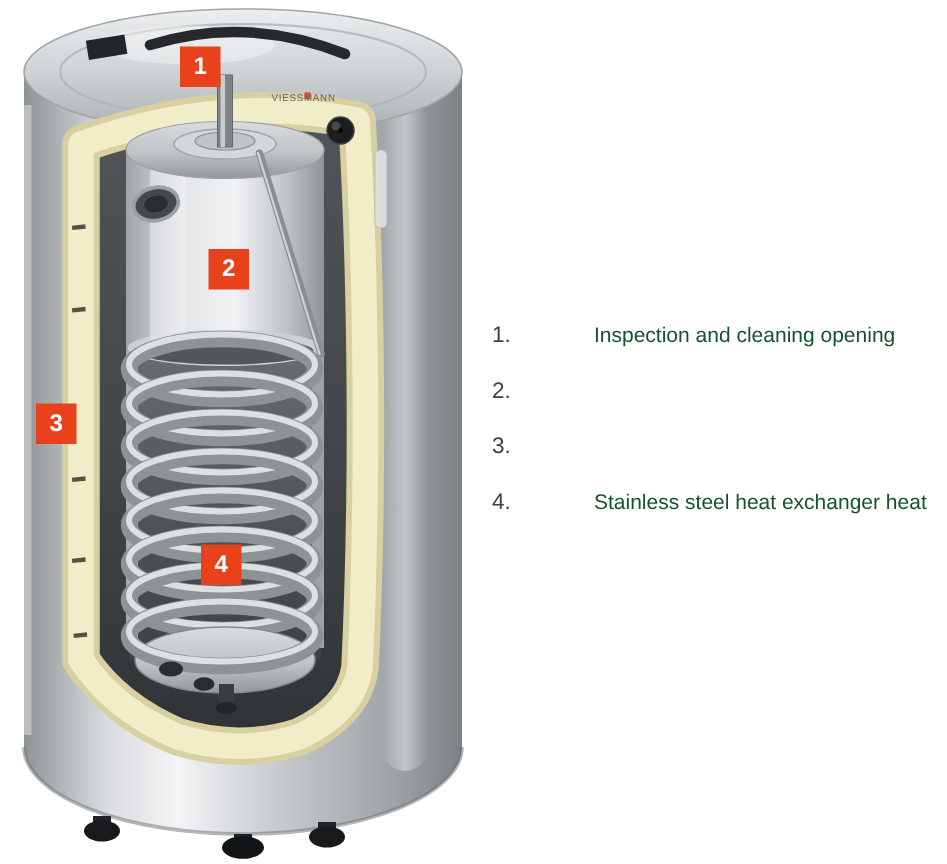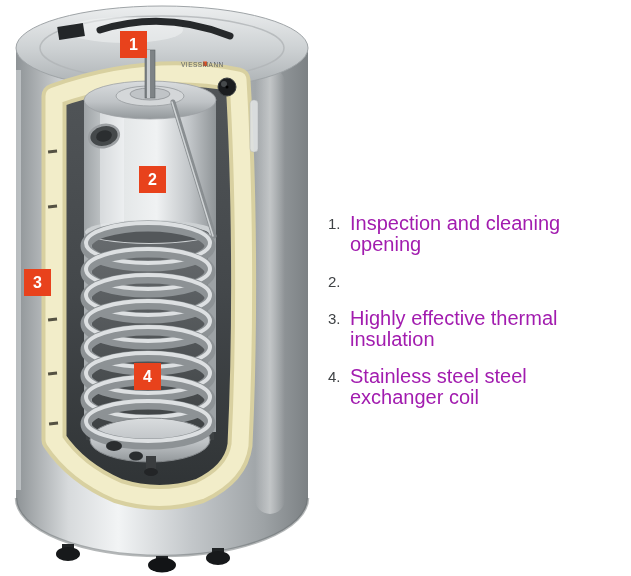--- a/index.html
+++ b/index.html
@@ -20,21 +20,21 @@
     display:flex;align-items:center;justify-content:center;
     user-select:none;
   }
   .badge-1{left:120px;top:31px;}
   .badge-2{left:139px;top:166px;}
   .badge-3{left:24px;top:269px;}
   .badge-4{left:134px;top:363px;}
   .legend{position:absolute;left:328px;top:213px;width:295px;}
   .legend-row{display:flex;margin-bottom:16px;line-height:21px;}
   .legend-num{width:22px;flex:none;font-size:15px;color:#3f4245;}
-  .legend-text{font-size:20px;color:#a21caf;}
+  .legend-text{font-size:14px;color:#14532d;margin-left:46px;}
 </style>
 </head>
 <body>
 
 <div class="stage">
 
   <svg class="tank-svg" width="320" height="576" viewBox="0 0 320 576">
     <defs>
       <linearGradient id="gBody" x1="0" y1="0" x2="1" y2="0">
         <stop offset="0" stop-color="#8e9396"></stop>
@@ -203,21 +203,20 @@
   <div class="legend">
     <div class="legend-row">
       <span class="legend-num">1.</span>
       <span class="legend-text">Inspection and cleaning opening</span>
     </div>
     <div class="legend-row">
       <span class="legend-num">2.</span>
     </div>
     <div class="legend-row">
       <span class="legend-num">3.</span>
-      <span class="legend-text">Highly effective thermal insulation</span>
     </div>
     <div class="legend-row">
       <span class="legend-num">4.</span>
-      <span class="legend-text">Stainless steel steel exchanger coil</span>
+      <span class="legend-text">Stainless steel heat exchanger heat</span>
     </div>
   </div>
 
 </div>
 
 </body></html>

